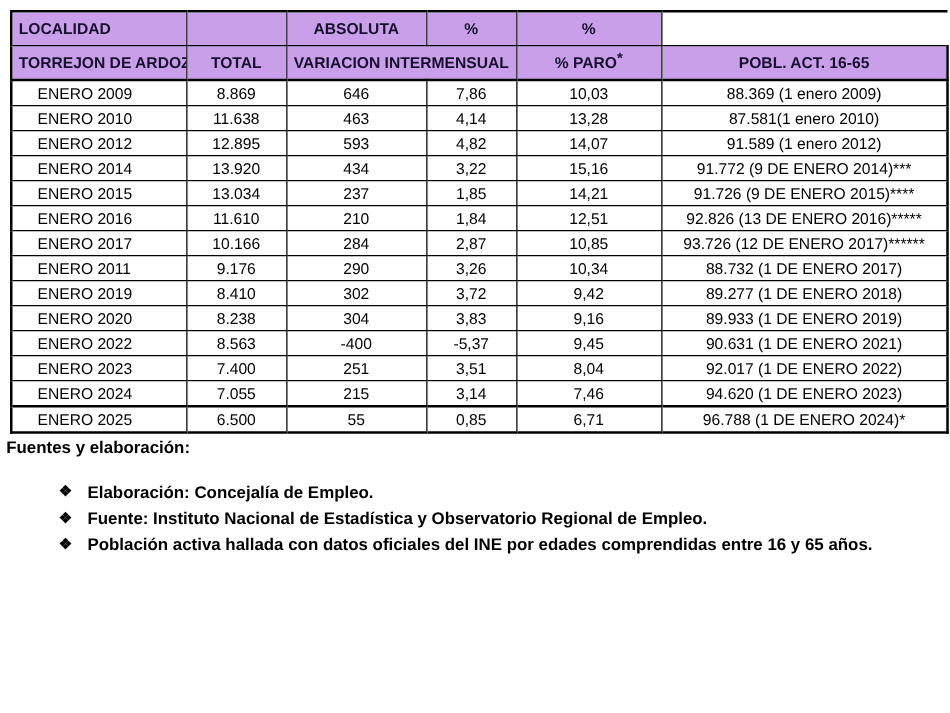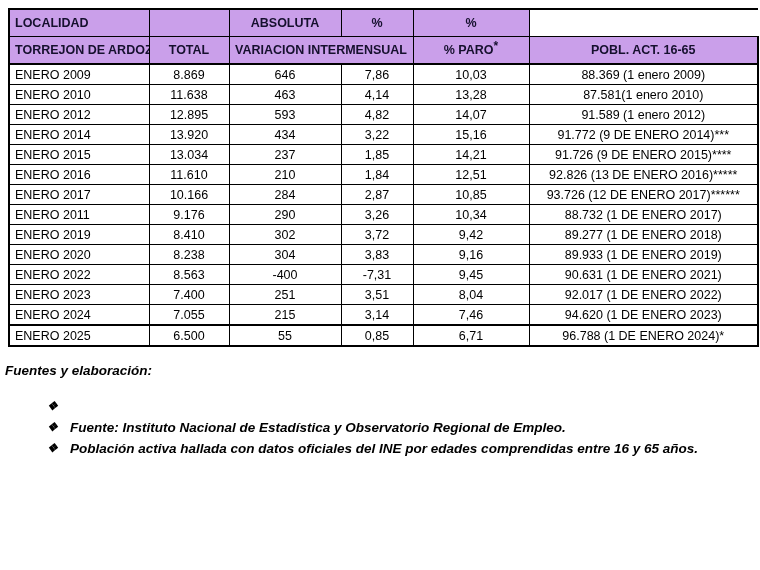--- a/index.html
+++ b/index.html
@@ -14,21 +14,21 @@
   .page {
     position: relative;
     width: 760px;
     height: 570px;
     overflow: hidden;
   }
   table.emp {
     border-collapse: collapse;
     table-layout: fixed;
     width: 749px;
-    margin: 8px 0 16px 8px;
+    margin: 8px 0 3px 8px;
     border-radius: 29px;
   }
   col.w0 { width: 140px; }
   col.w1 { width: 80px; }
   col.w2 { width: 112px; }
   col.w3 { width: 72px; }
   col.w4 { width: 116px; }
   col.w5 { width: 229px; }
 
   th, td {
@@ -57,30 +57,29 @@
     font-size: 12px;
     line-height: 0;
     vertical-align: 4px;
   }
   td {
     background: #ffffff;
     font-size: 12.5px;
     height: 19px;
     text-align: center;
   }
-  td.c0 { text-align: left; padding-left: 5px; }
+  td.c0 { text-align: left; padding-left: 20px; }
   tbody tr:last-child td {
     font-weight: normal;
     border-top: 2px solid #000;
     border-bottom: 2px solid #000;
   }
   .footer {
     margin: 3px 0 0 5px;
     font-weight: bold;
-    font-style: italic;
   }
   .f-title {
     font-size: 13.5px;
     margin-bottom: 20px;
   }
   ul.blist {
     list-style: none;
     margin: 0;
     padding: 0 0 0 42px;
   }
@@ -211,21 +210,21 @@
           <td class="c1">8.238</td>
           <td class="c2">304</td>
           <td class="c3">3,83</td>
           <td class="c4">9,16</td>
           <td class="c5">89.933 (1 DE ENERO 2019)</td>
         </tr>
         <tr>
           <td class="c0">ENERO 2022</td>
           <td class="c1">8.563</td>
           <td class="c2">-400</td>
-          <td class="c3">-7,31</td>
+          <td class="c3">-5,37</td>
           <td class="c4">9,45</td>
           <td class="c5">90.631 (1 DE ENERO 2021)</td>
         </tr>
         <tr>
           <td class="c0">ENERO 2023</td>
           <td class="c1">7.400</td>
           <td class="c2">251</td>
           <td class="c3">3,51</td>
           <td class="c4">8,04</td>
           <td class="c5">92.017 (1 DE ENERO 2022)</td>
@@ -247,20 +246,21 @@
           <td class="c5">96.788 (1 DE ENERO 2024)*</td>
         </tr>
       </tbody>
   </table>
 
   <div class="footer">
     <div class="f-title">Fuentes y elaboración:</div>
     <ul class="blist" id="bullets">
         <li>
           <span class="blt">❖</span>
+          <span class="btxt">Elaboración: Concejalía de Empleo.</span>
         </li>
         <li>
           <span class="blt">❖</span>
           <span class="btxt">Fuente: Instituto Nacional de Estadística y Observatorio Regional de Empleo.</span>
         </li>
         <li>
           <span class="blt">❖</span>
           <span class="btxt">Población activa hallada con datos oficiales del INE por edades comprendidas entre 16 y 65 años.</span>
         </li>
       </ul>

